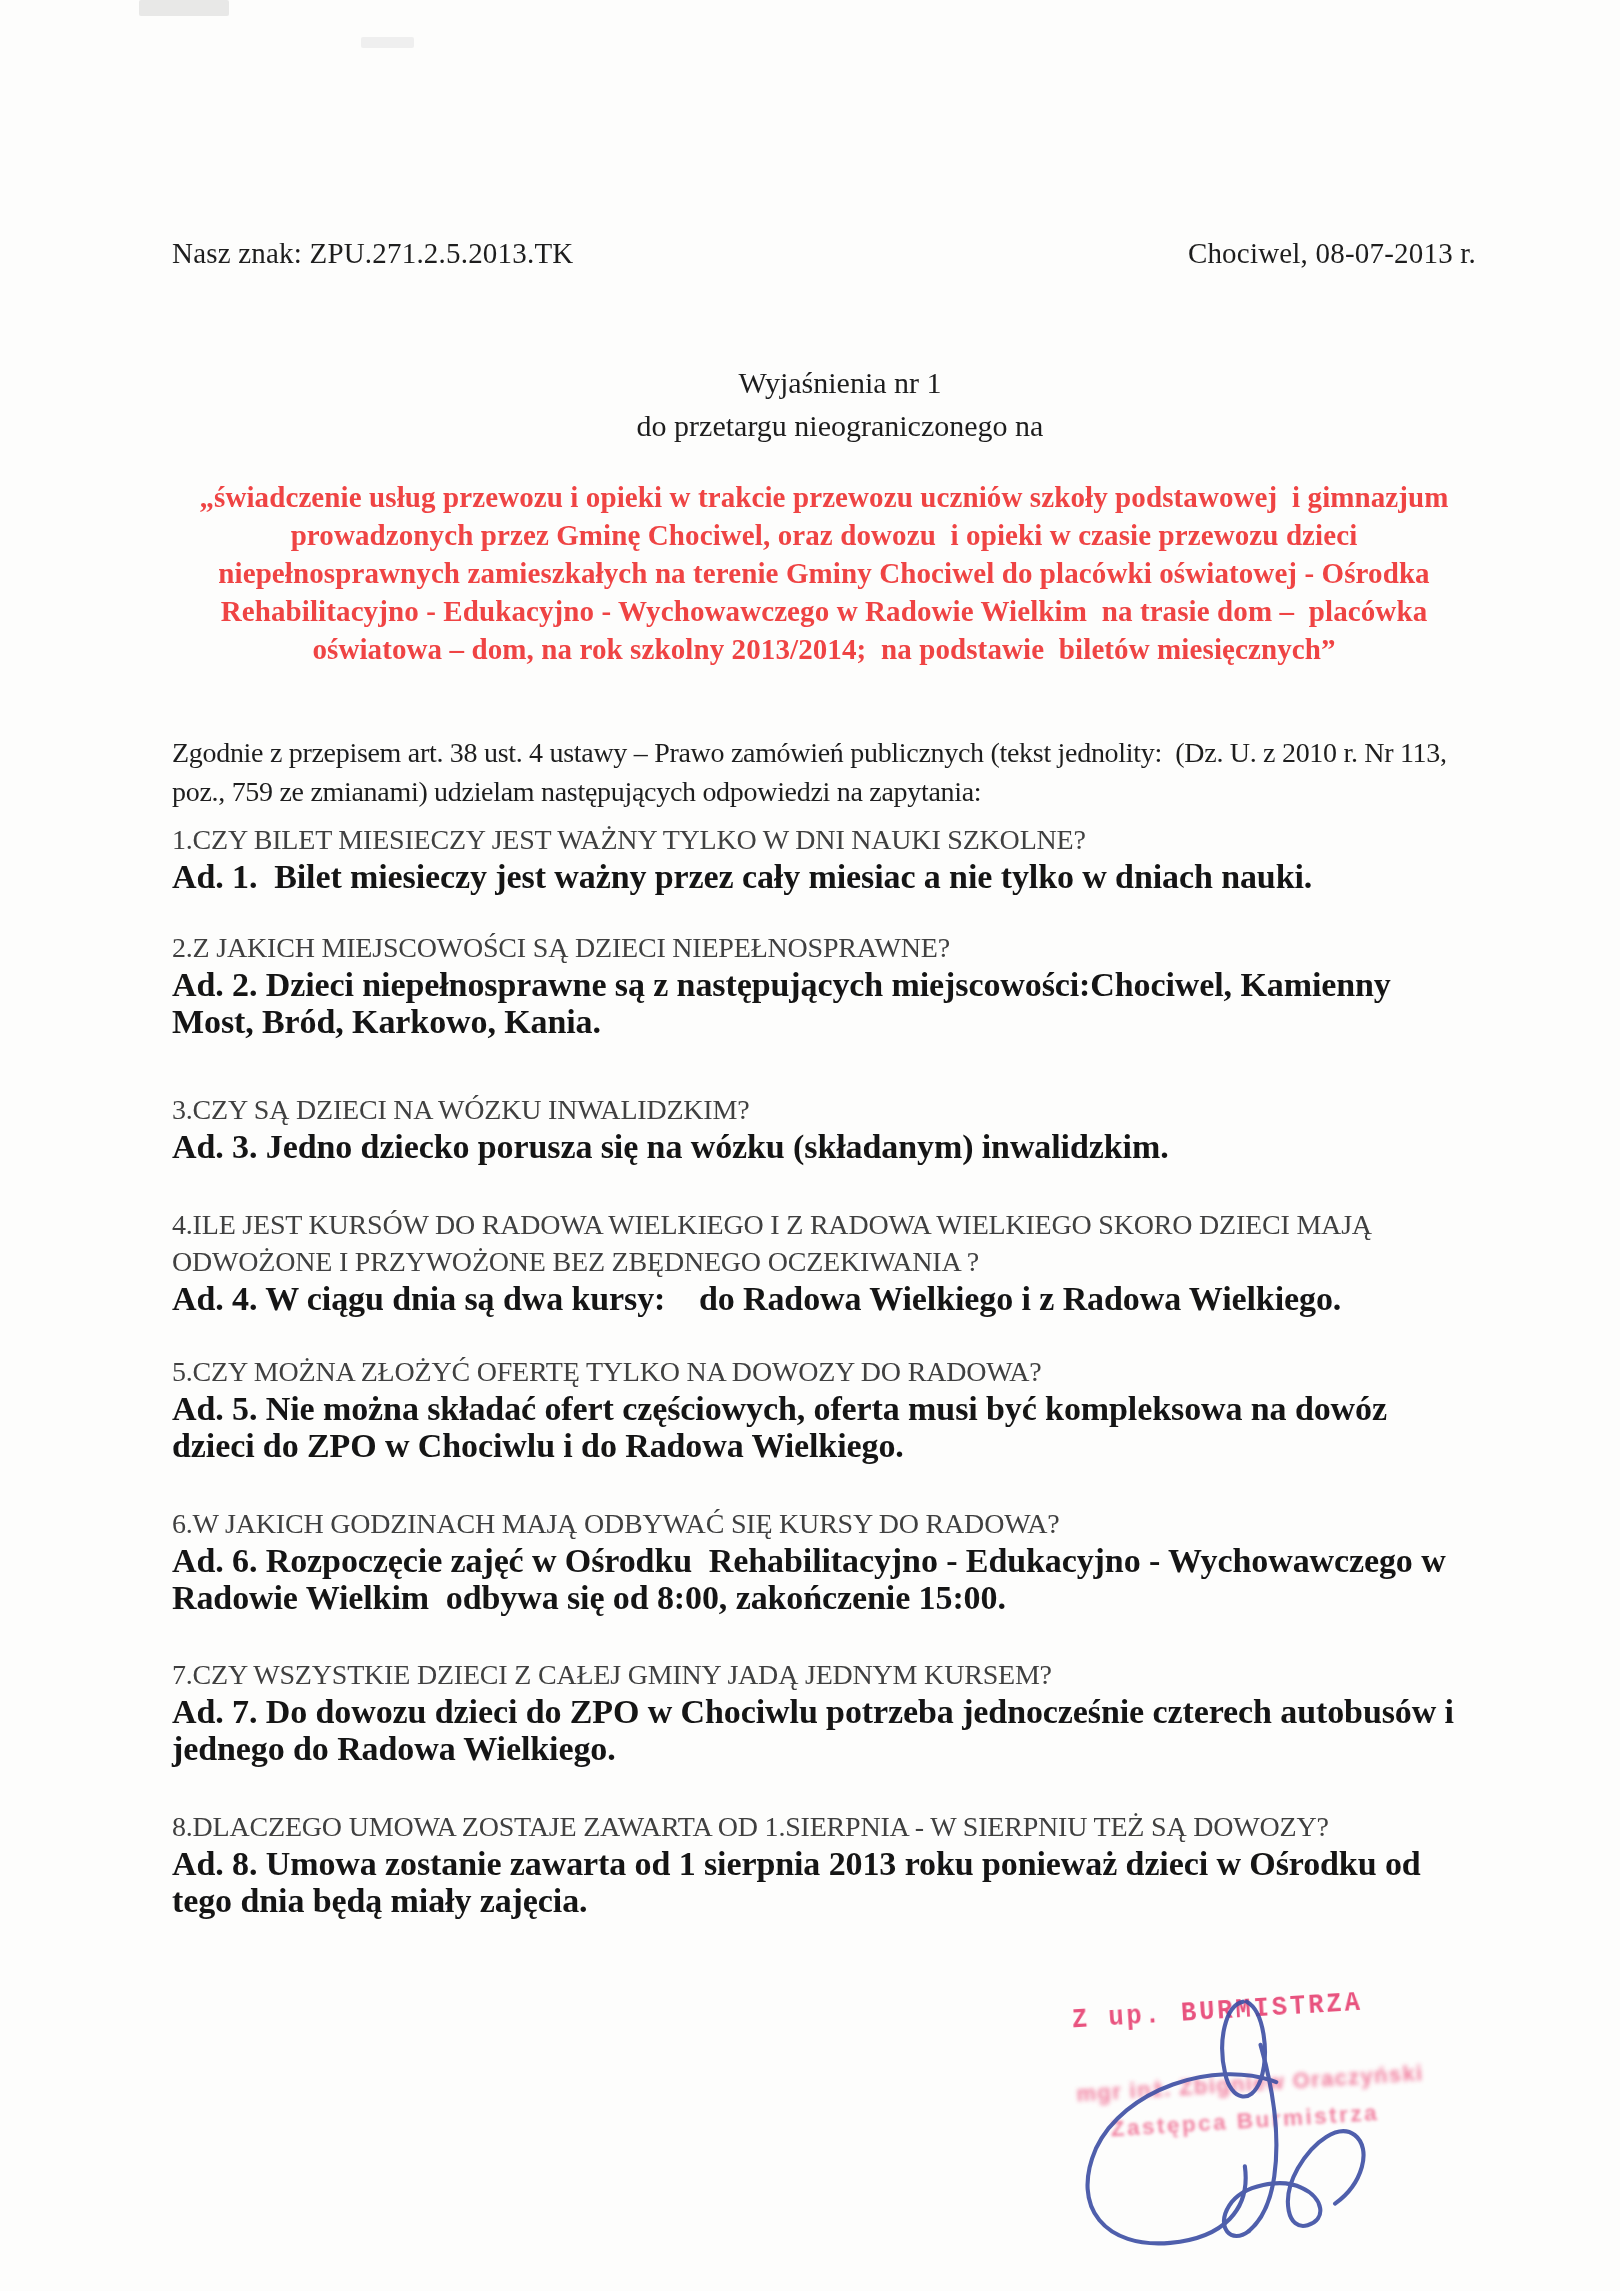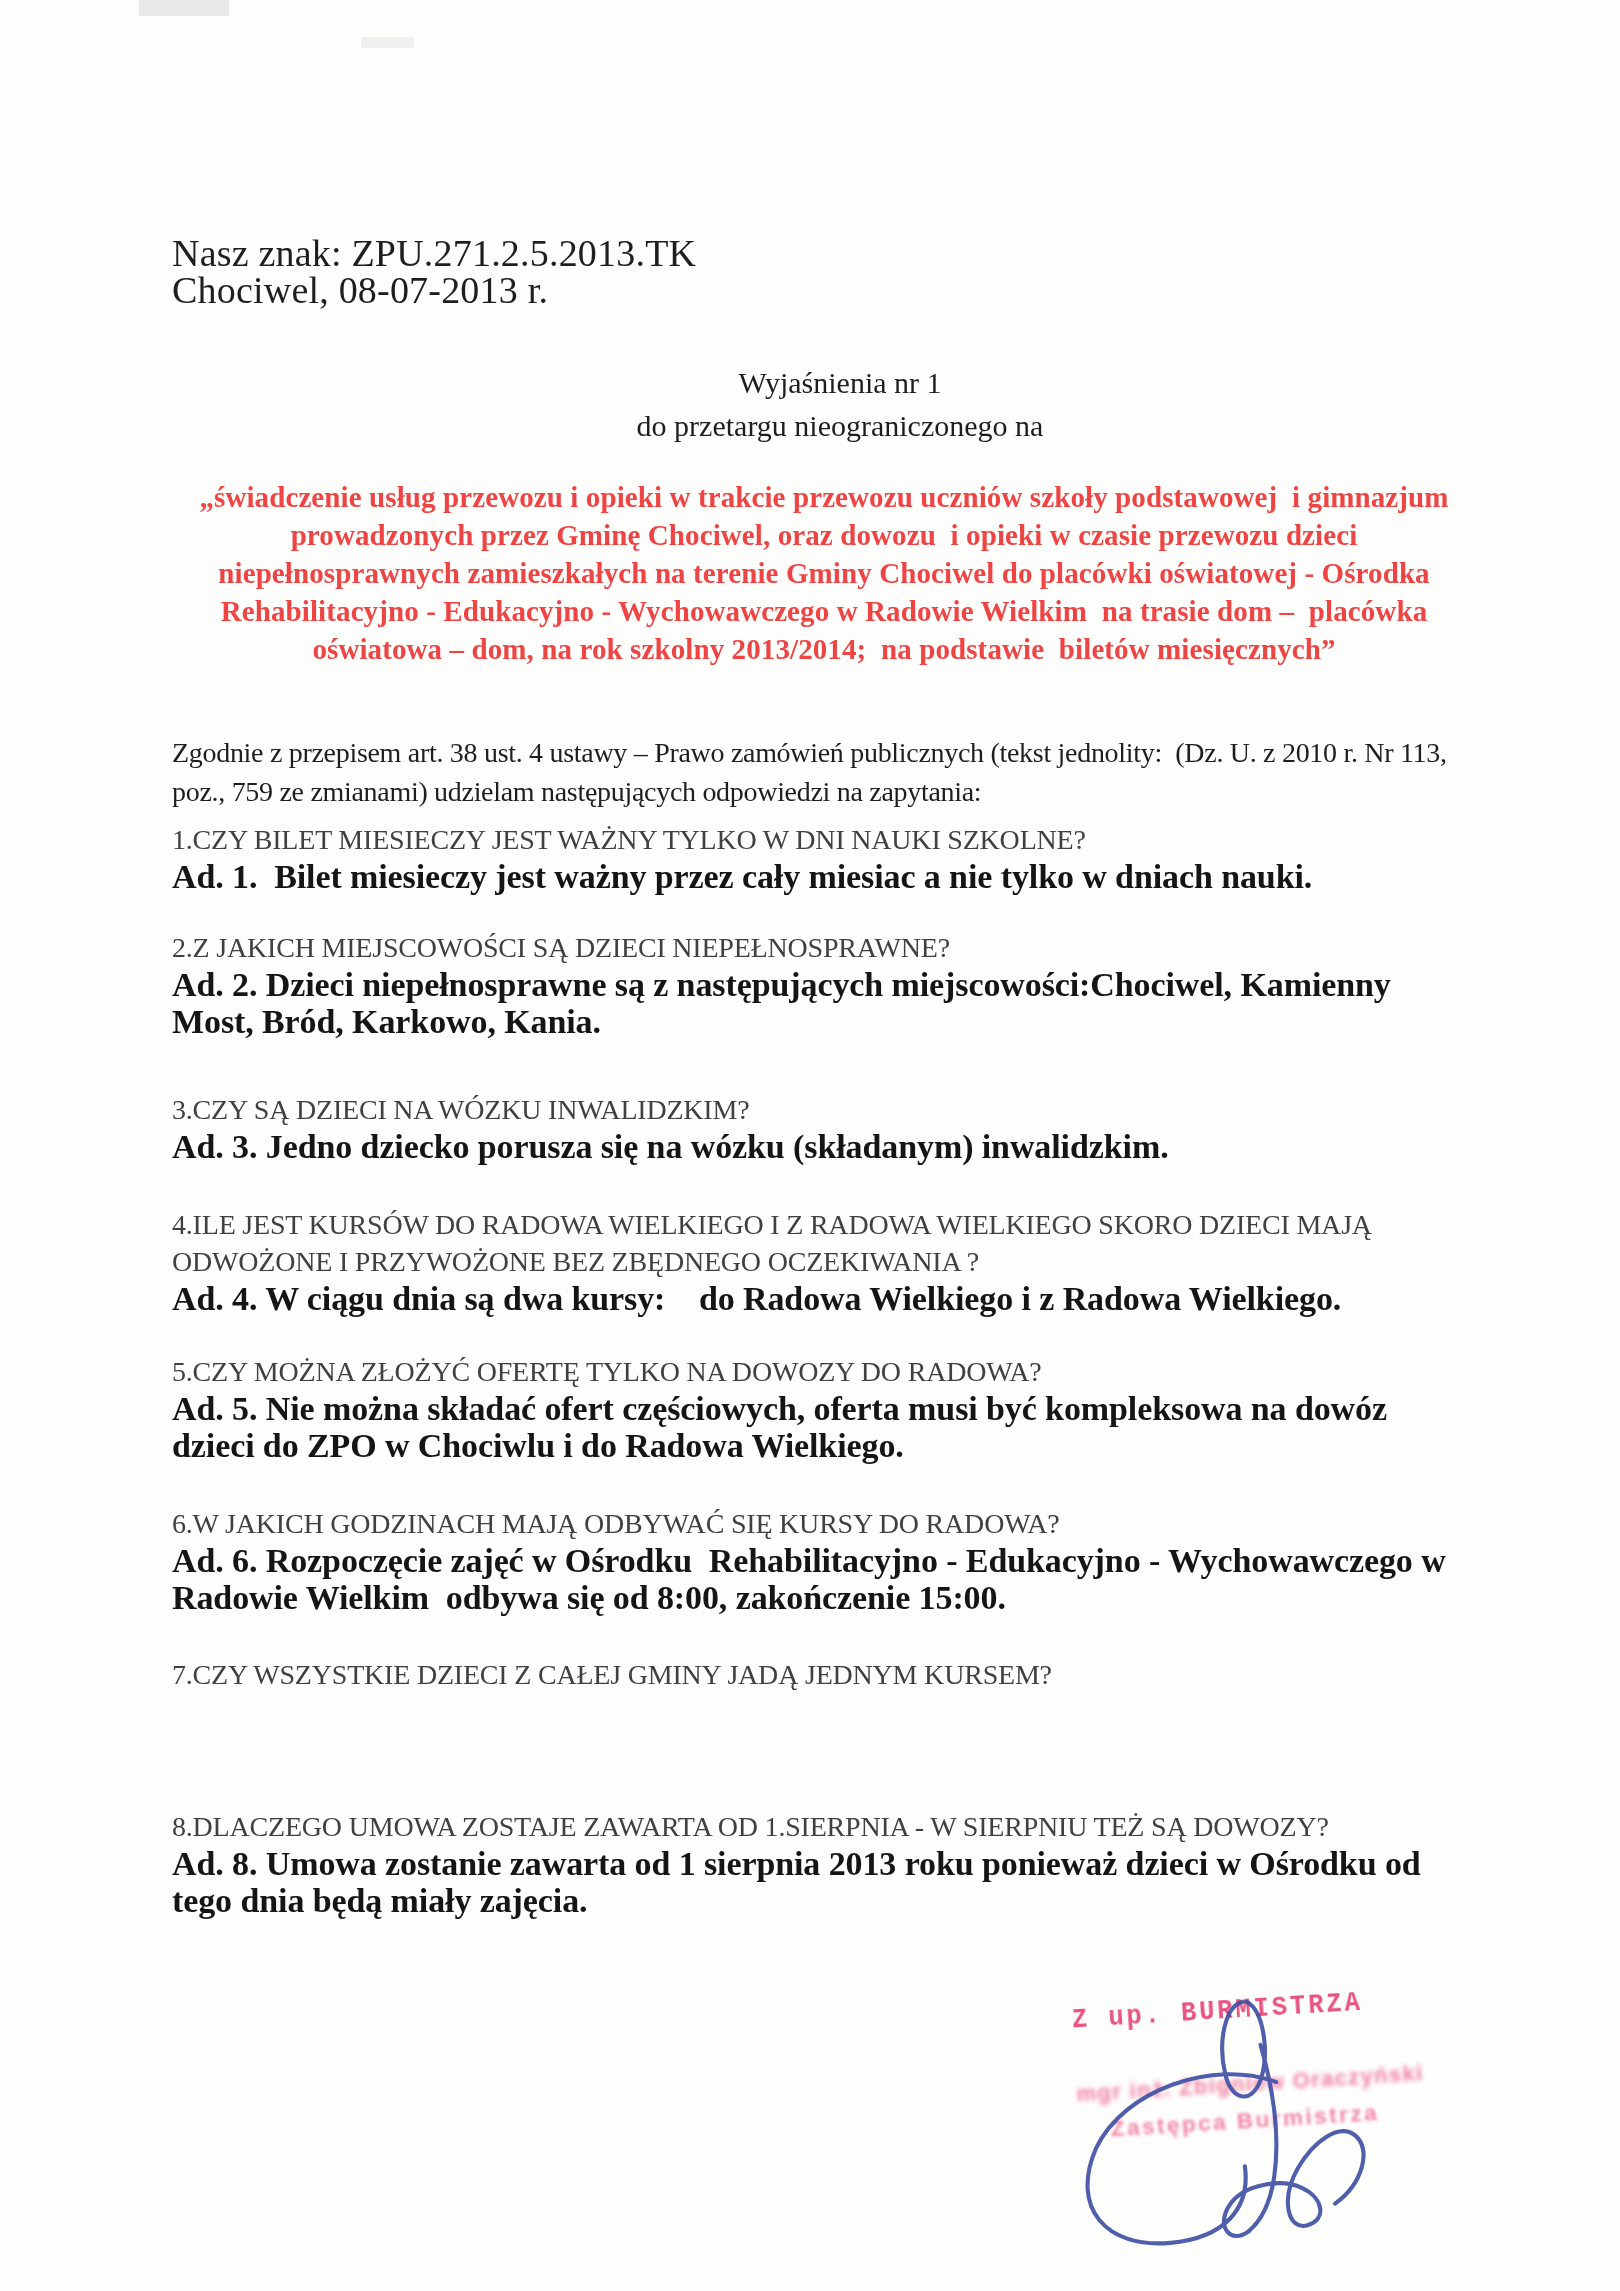--- a/index.html
+++ b/index.html
@@ -18,21 +18,21 @@
   
   .smudge{position:absolute;background:#cfcfcf;opacity:.45;border-radius:2px;}
   .smudge.s1{left:139px;top:0;width:90px;height:15.7px;}
   .smudge.s2{left:361px;top:37px;width:53px;height:10.8px;opacity:.3;}
 
   .block{position:absolute;left:172px;width:1304px;white-space:pre-wrap;}
 
   .header-row{
     position:absolute;left:172px;top:235px;width:1304px;
     display:flex;justify-content:space-between;
-    font-size:38px;line-height:37px;letter-spacing:0.2px;flex-direction:column;
+    font-size:29px;line-height:37px;letter-spacing:0.2px;
   }
   .title-block{
     position:absolute;left:188px;top:361px;width:1304px;
     text-align:center;font-size:30px;line-height:43px;
   }
   .subject{
     top:478px;
     text-align:center;
     font-weight:bold;
     font-size:29px;line-height:38px;
@@ -136,20 +136,21 @@
     <div class="a">Ad. 5. Nie można składać ofert częściowych, oferta musi być kompleksowa na dowóz dzieci do ZPO w Chociwlu i do Radowa Wielkiego.</div>
   </div>
 
   <div class="qa p6">
     <div class="q">6.W JAKICH GODZINACH MAJĄ ODBYWAĆ SIĘ KURSY DO RADOWA?</div>
     <div class="a">Ad. 6. Rozpoczęcie zajęć w Ośrodku  Rehabilitacyjno - Edukacyjno - Wychowawczego w Radowie Wielkim  odbywa się od 8:00, zakończenie 15:00.</div>
   </div>
 
   <div class="qa p7">
     <div class="q">7.CZY WSZYSTKIE DZIECI Z CAŁEJ GMINY JADĄ JEDNYM KURSEM?</div>
+    <div class="a">Ad. 7. Do dowozu dzieci do ZPO w Chociwlu potrzeba jednocześnie czterech autobusów i jednego do Radowa Wielkiego.</div>
   </div>
 
   <div class="qa p8">
     <div class="q">8.DLACZEGO UMOWA ZOSTAJE ZAWARTA OD 1.SIERPNIA - W SIERPNIU TEŻ SĄ DOWOZY?</div>
     <div class="a">Ad. 8. Umowa zostanie zawarta od 1 sierpnia 2013 roku ponieważ dzieci w Ośrodku od tego dnia będą miały zajęcia.</div>
   </div>
 
   <div class="stamp-area">
     <div class="stamp-text">
       <div class="stamp-l1">Z up. BURMISTRZA</div>

